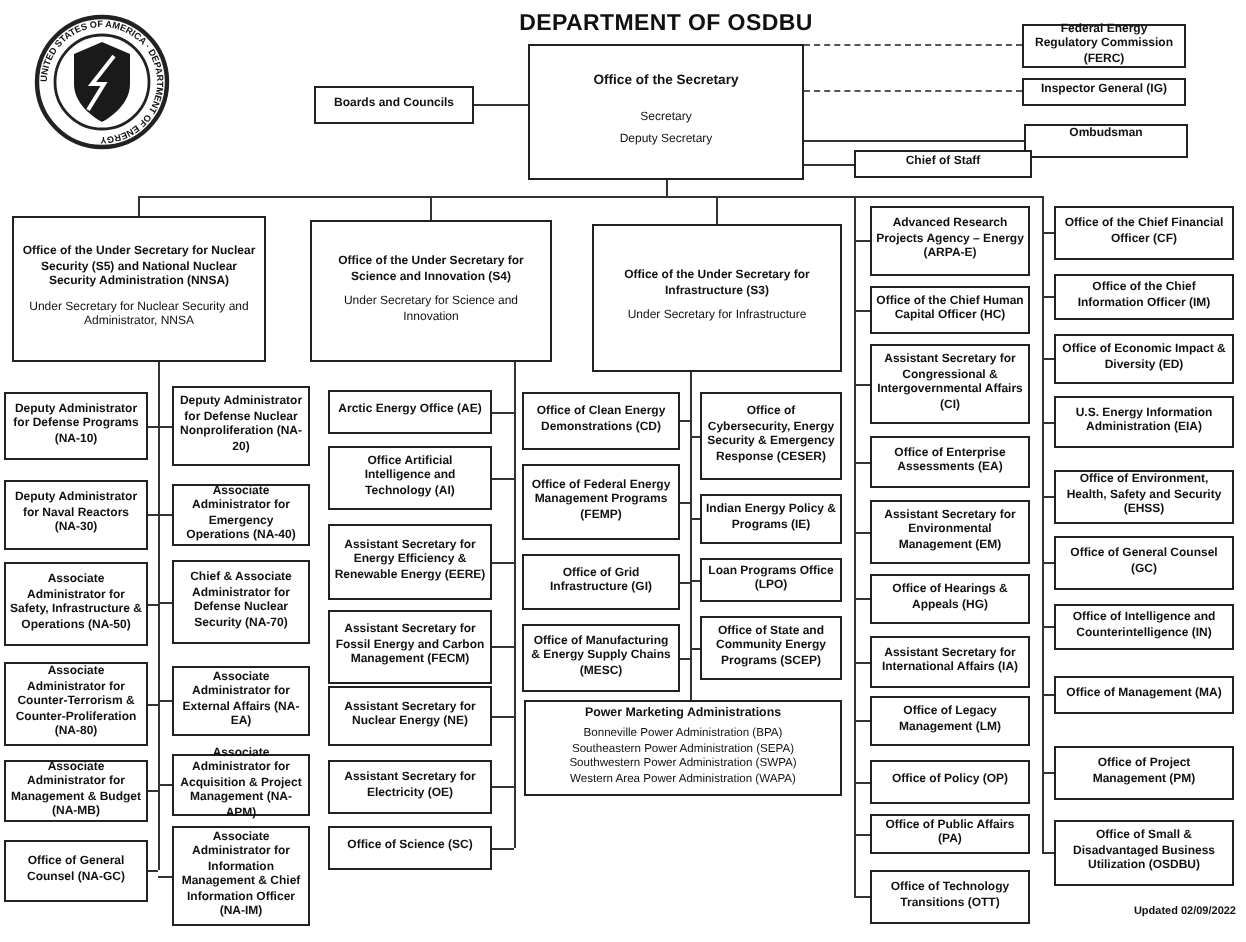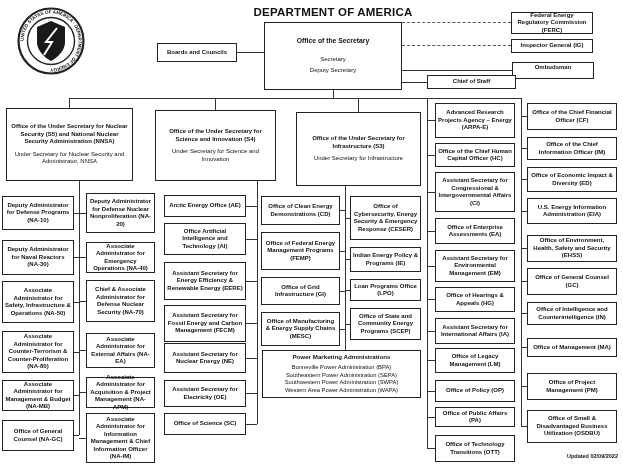--- a/index.html
+++ b/index.html
@@ -35,21 +35,21 @@
     <defs>
         <path id="ring" d="M35,35 m-27.5,0 a27.5,27.5 0 1,1 55,0 a27.5,27.5 0 1,1 -55,0"></path>
       </defs>
     <text font-size="4.6" font-family="Liberation Sans, sans-serif" fill="#111" font-weight="bold">
       <textPath href="#ring">UNITED STATES OF AMERICA · DEPARTMENT OF ENERGY</textPath>
     </text>
     <path d="M35 15 L49 21 L49 36 C49 48 35 55 35 55 C35 55 21 48 21 36 L21 21 Z" fill="#1a1a1a"></path>
     <polyline points="41,22 30,36 36,36 28,49" fill="none" stroke="#fff" stroke-width="2"></polyline>
   </svg>
 
-  <div class="pagetitle">DEPARTMENT OF AMERICA</div>
+  <div class="pagetitle">DEPARTMENT OF OSDBU</div>
 
   <div class="box norm" style="left:157px;top:43px;width:80px;height:19px">
     <span style="font-weight:bold">Boards and Councils</span>
   </div>
 
   <div class="box thick" style="left:264px;top:22px;width:138px;height:68px">
     <span class="sec-title">Office of the Secretary</span>
     <span class="sec-line">Secretary</span>
     <span class="sec-line">Deputy Secretary</span>
   </div>

